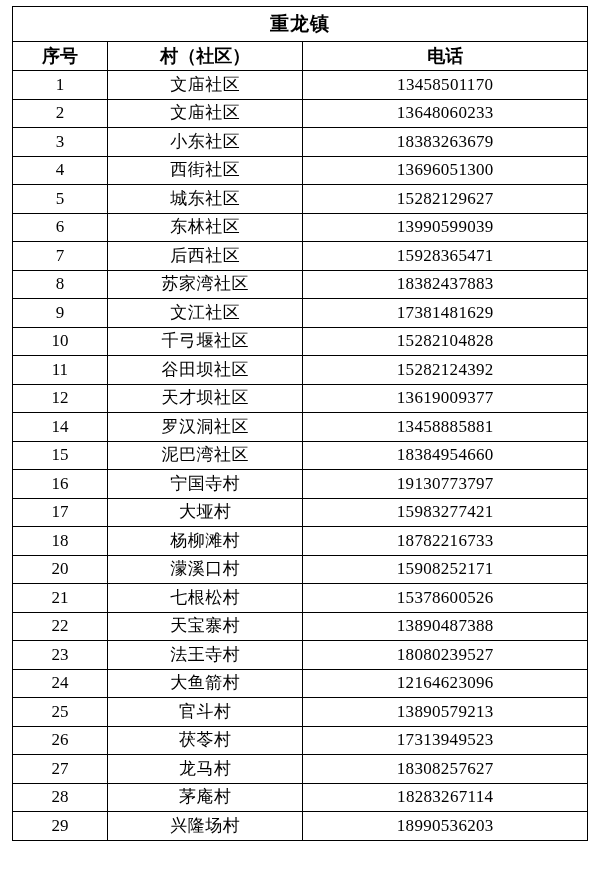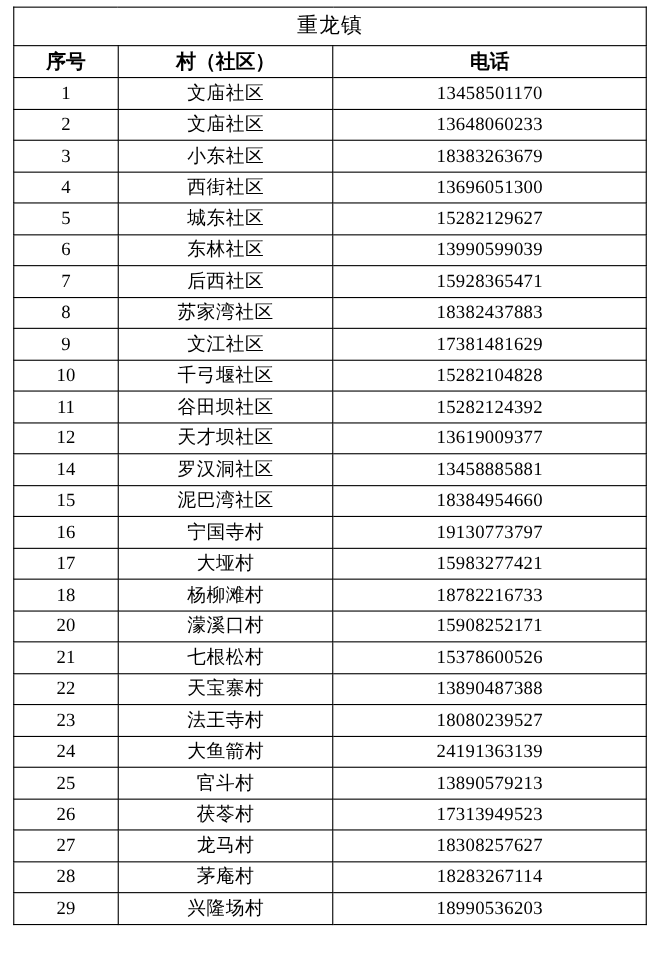--- a/index.html
+++ b/index.html
@@ -28,21 +28,21 @@
   table.contact-table td {
     border: 1px solid #000000;
     text-align: center;
     vertical-align: middle;
     line-height: 1.05;
     padding: 0;
   }
   .title-cell {
     height: 34px;
     font-size: 19px;
-    font-weight: normal;
+    font-weight: bold;
     letter-spacing: 1px;
   }
   .head-cell {
     height: 28px;
     font-size: 18px;
     font-weight: bold;
   }
   .body-cell {
     height: 27.5px;
     font-size: 17px;
@@ -178,21 +178,21 @@
         <td class="body-cell phone">13890487388</td>
       </tr>
       <tr>
         <td class="body-cell">23</td>
         <td class="body-cell village">法王寺村</td>
         <td class="body-cell phone">18080239527</td>
       </tr>
       <tr>
         <td class="body-cell">24</td>
         <td class="body-cell village">大鱼箭村</td>
-        <td class="body-cell phone">24191363139</td>
+        <td class="body-cell phone">12164623096</td>
       </tr>
       <tr>
         <td class="body-cell">25</td>
         <td class="body-cell village">官斗村</td>
         <td class="body-cell phone">13890579213</td>
       </tr>
       <tr>
         <td class="body-cell">26</td>
         <td class="body-cell village">茯苓村</td>
         <td class="body-cell phone">17313949523</td>

